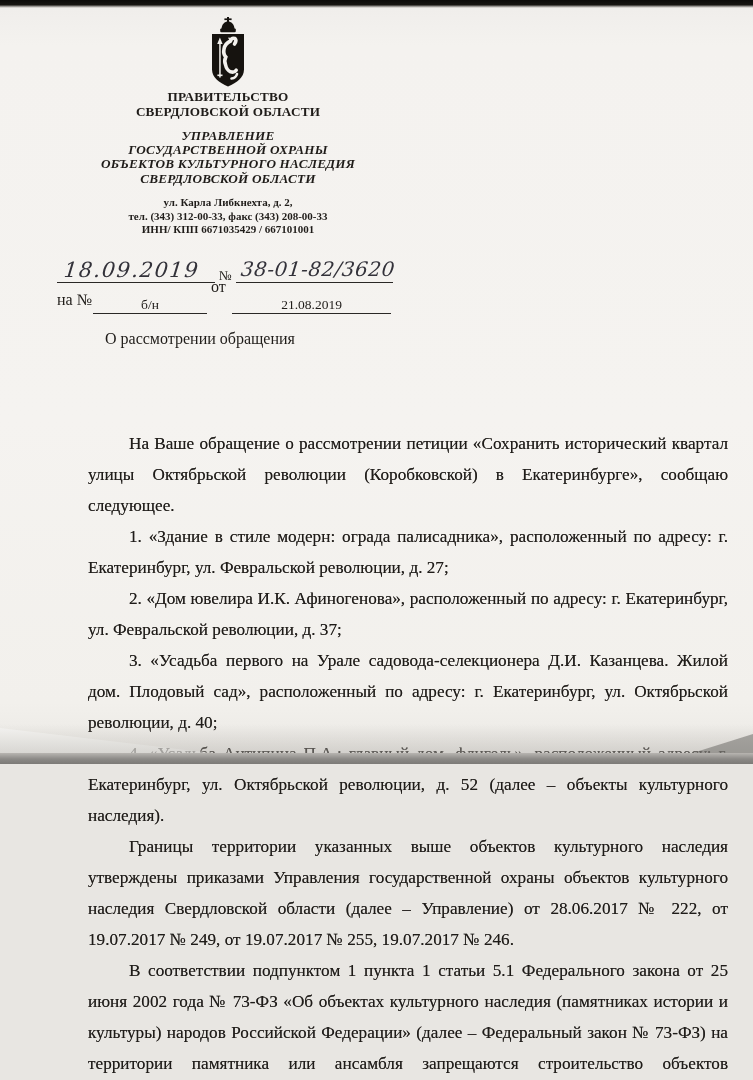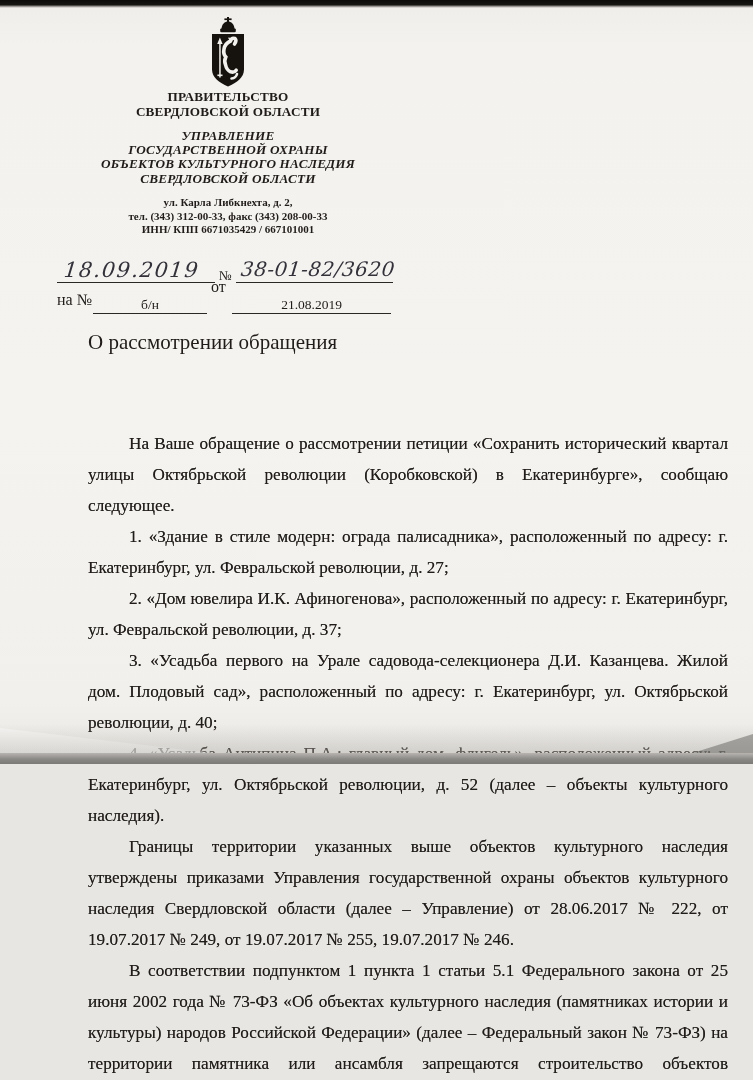--- a/index.html
+++ b/index.html
@@ -34,21 +34,21 @@
   .ref-line{position:absolute;border-bottom:1.4px solid #2a2826;}
   .hw{font-family:"DejaVu Serif",serif;font-style:italic;color:#33323a;
       transform:skewX(-6deg);letter-spacing:1.5px;white-space:nowrap;}
   .hw-date{position:absolute;left:64px;top:258px;font-size:21px;}
   .hw-num{position:absolute;left:241px;top:257px;font-size:20px;letter-spacing:.5px;}
   .ref-no-sign{position:absolute;left:219px;top:268px;font-size:13.5px;}
   .ref-label{position:absolute;font-size:16px;}
   .ref-filled{font-size:13.5px;text-align:center;}
 
   
-  .subject{position:absolute;left:88px;top:330px;font-size:21px;}
+  .subject{position:absolute;left:105px;top:330px;font-size:16px;}
   .body-text{position:absolute;left:88px;top:428px;width:640px;
     font-size:17.2px;line-height:31px;text-align:justify;
     text-shadow:0 0 .35px rgba(31,28,25,.65);}
   .body-text p{margin:0;text-indent:41px;}
 </style>
 </head>
 <body>
 
 <div class="page">
 

